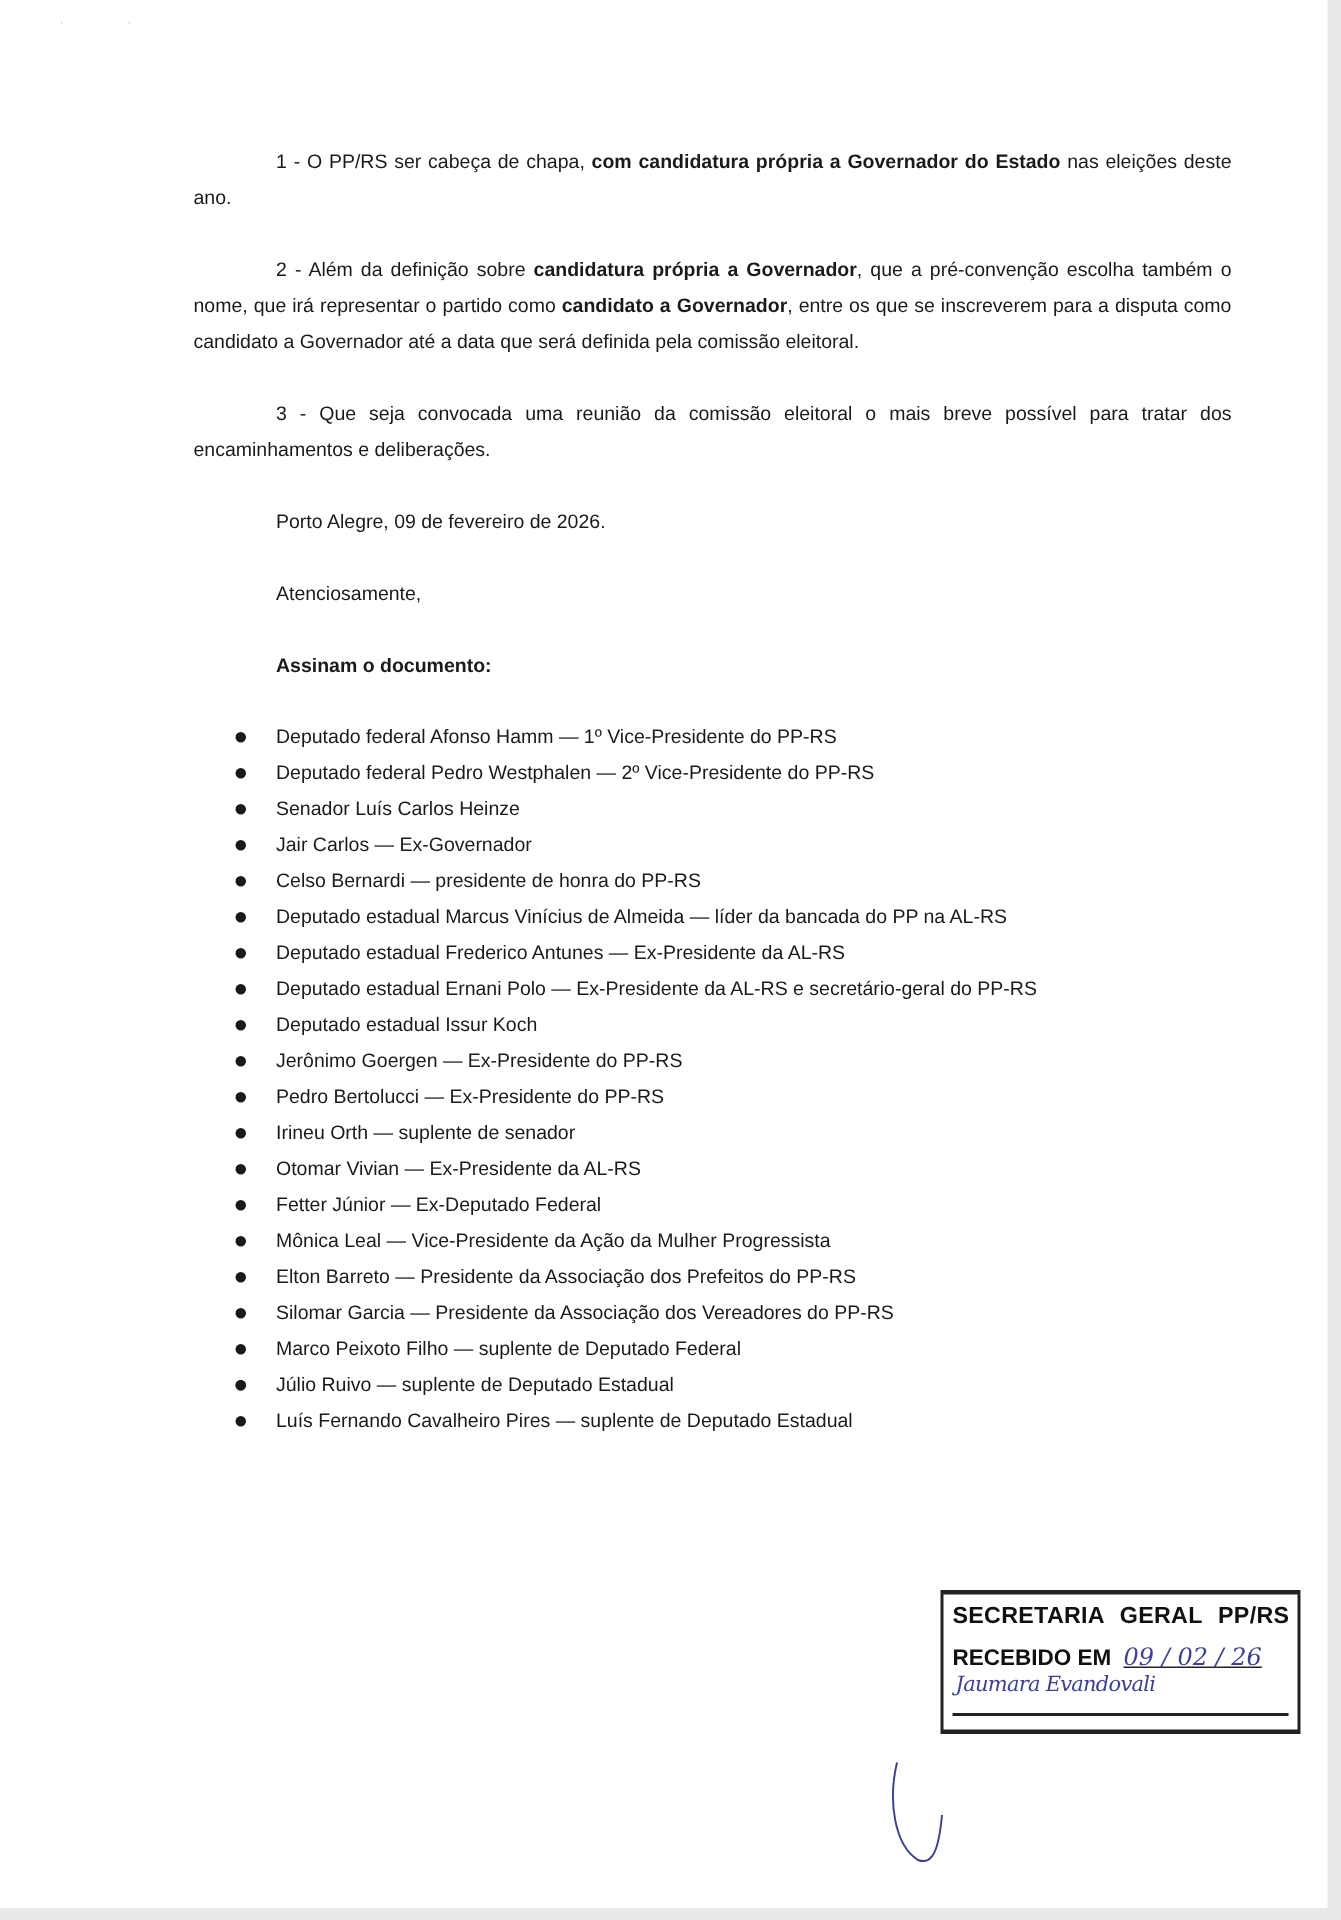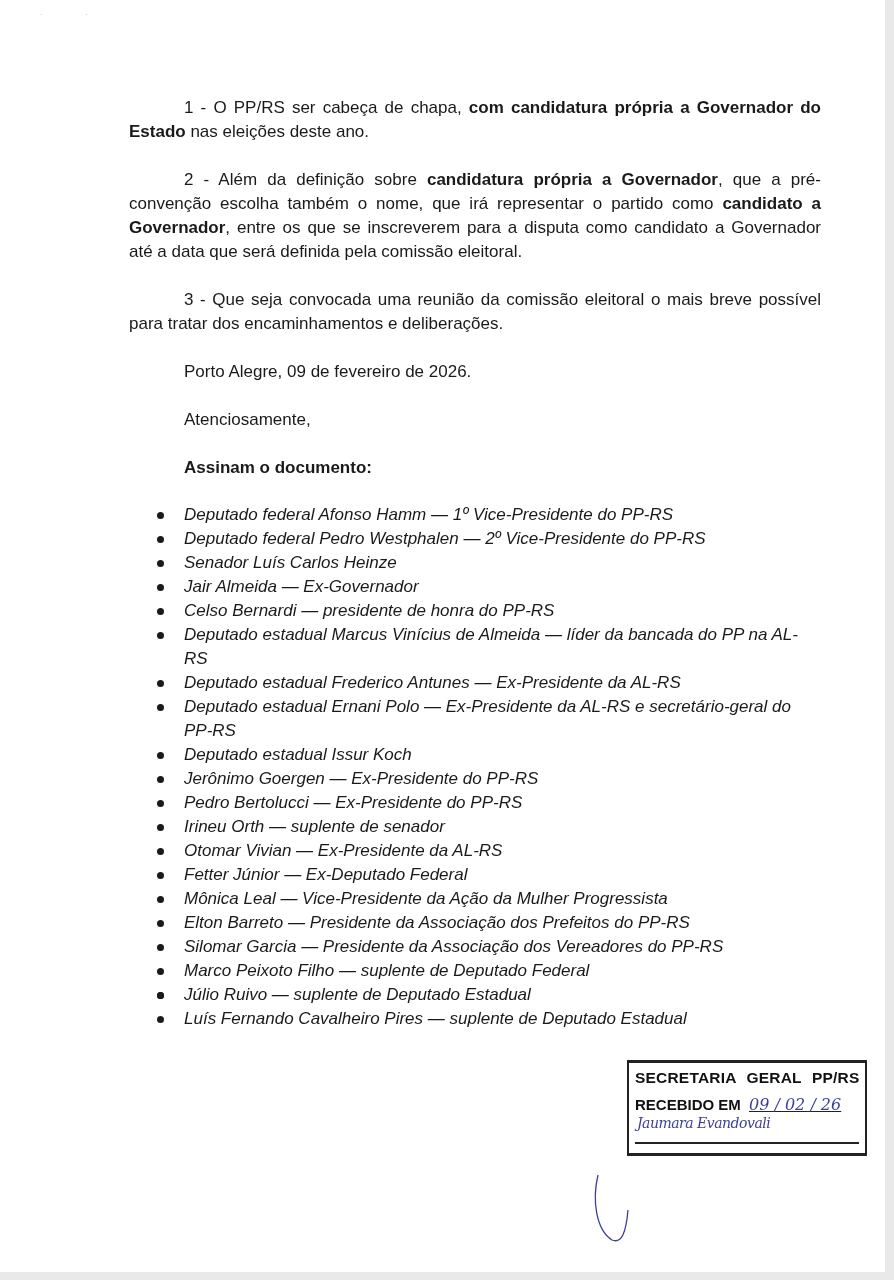--- a/index.html
+++ b/index.html
@@ -29,21 +29,21 @@
       top: 10px;
       font-size: 8px;
       color: #c8c8c8;
       letter-spacing: 20px;
     }
     .content {
       position: absolute;
       left: 129px;
       top: 96px;
       width: 692px;
-      font-size: 17px;
+      font-size: 13px;
       line-height: 24px;
     }
     .para {
       margin: 0 0 24px 0;
       text-align: justify;
       text-indent: 55px;
     }
     .para b { font-weight: bold; }
     .indented {
       margin: 0 0 24px 0;
@@ -56,21 +56,20 @@
     }
     ul.signers {
       list-style: none;
       margin: 0;
       padding: 0;
     }
     ul.signers li {
       position: relative;
       padding-left: 55px;
       line-height: 24px;
-      font-style: italic;
     }
     ul.signers li .bullet {
       position: absolute;
       left: 28px;
       top: 9px;
       width: 7px;
       height: 7px;
       border-radius: 50%;
       background: #1a1a1a;
     }
@@ -155,21 +154,21 @@
     <p class="para"><span>3 - Que seja convocada uma reunião da comissão eleitoral o mais breve possível para tratar dos encaminhamentos e deliberações.</span></p>
 
     <p class="indented">Porto Alegre, 09 de fevereiro de 2026.</p>
     <p class="indented">Atenciosamente,</p>
     <p class="signers-heading">Assinam o documento:</p>
 
     <ul class="signers" id="signers-list">
         <li><span class="bullet"></span><span> Deputado federal Afonso Hamm — 1º Vice-Presidente do PP-RS</span></li>
         <li><span class="bullet"></span><span> Deputado federal Pedro Westphalen — 2º Vice-Presidente do PP-RS</span></li>
         <li><span class="bullet"></span><span> Senador Luís Carlos Heinze</span></li>
-        <li><span class="bullet"></span><span>Jair Almeida — Ex-Governador</span></li>
+        <li><span class="bullet"></span><span>Jair Carlos — Ex-Governador</span></li>
         <li><span class="bullet"></span><span>Celso Bernardi — presidente de honra do PP-RS</span></li>
         <li><span class="bullet"></span><span>Deputado estadual Marcus Vinícius de Almeida — líder da bancada do PP na AL-RS</span></li>
         <li><span class="bullet"></span><span>Deputado estadual Frederico Antunes — Ex-Presidente da AL-RS</span></li>
         <li><span class="bullet"></span><span>Deputado estadual Ernani Polo — Ex-Presidente da AL-RS e secretário-geral do PP-RS</span></li>
         <li><span class="bullet"></span><span>Deputado estadual Issur Koch</span></li>
         <li><span class="bullet"></span><span>Jerônimo Goergen — Ex-Presidente do PP-RS</span></li>
         <li><span class="bullet"></span><span>Pedro Bertolucci — Ex-Presidente do PP-RS</span></li>
         <li><span class="bullet"></span><span>Irineu Orth — suplente de senador</span></li>
         <li><span class="bullet"></span><span>Otomar Vivian — Ex-Presidente da AL-RS</span></li>
         <li><span class="bullet"></span><span>Fetter Júnior — Ex-Deputado Federal</span></li>

